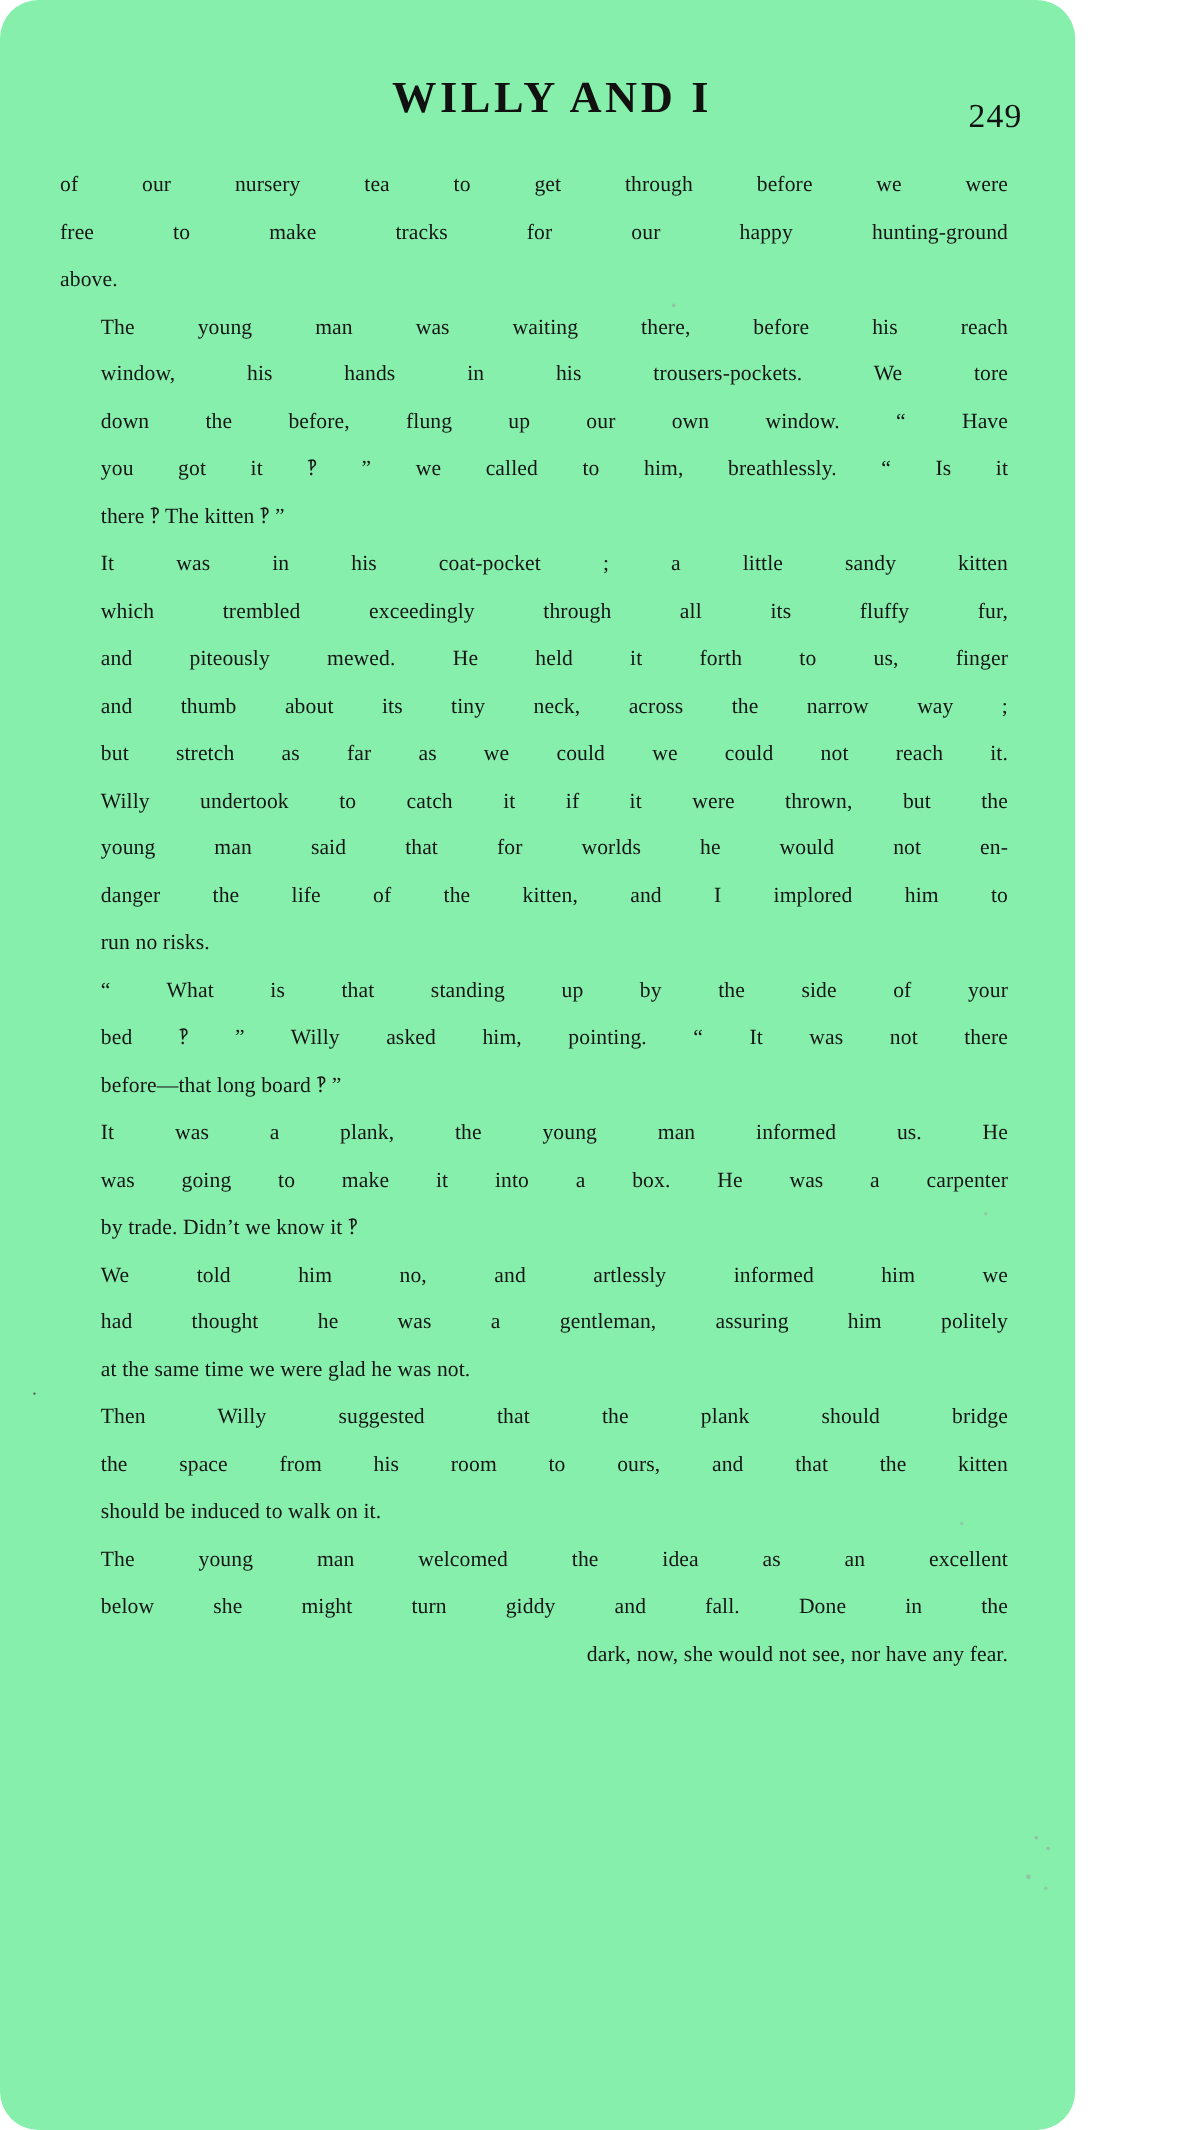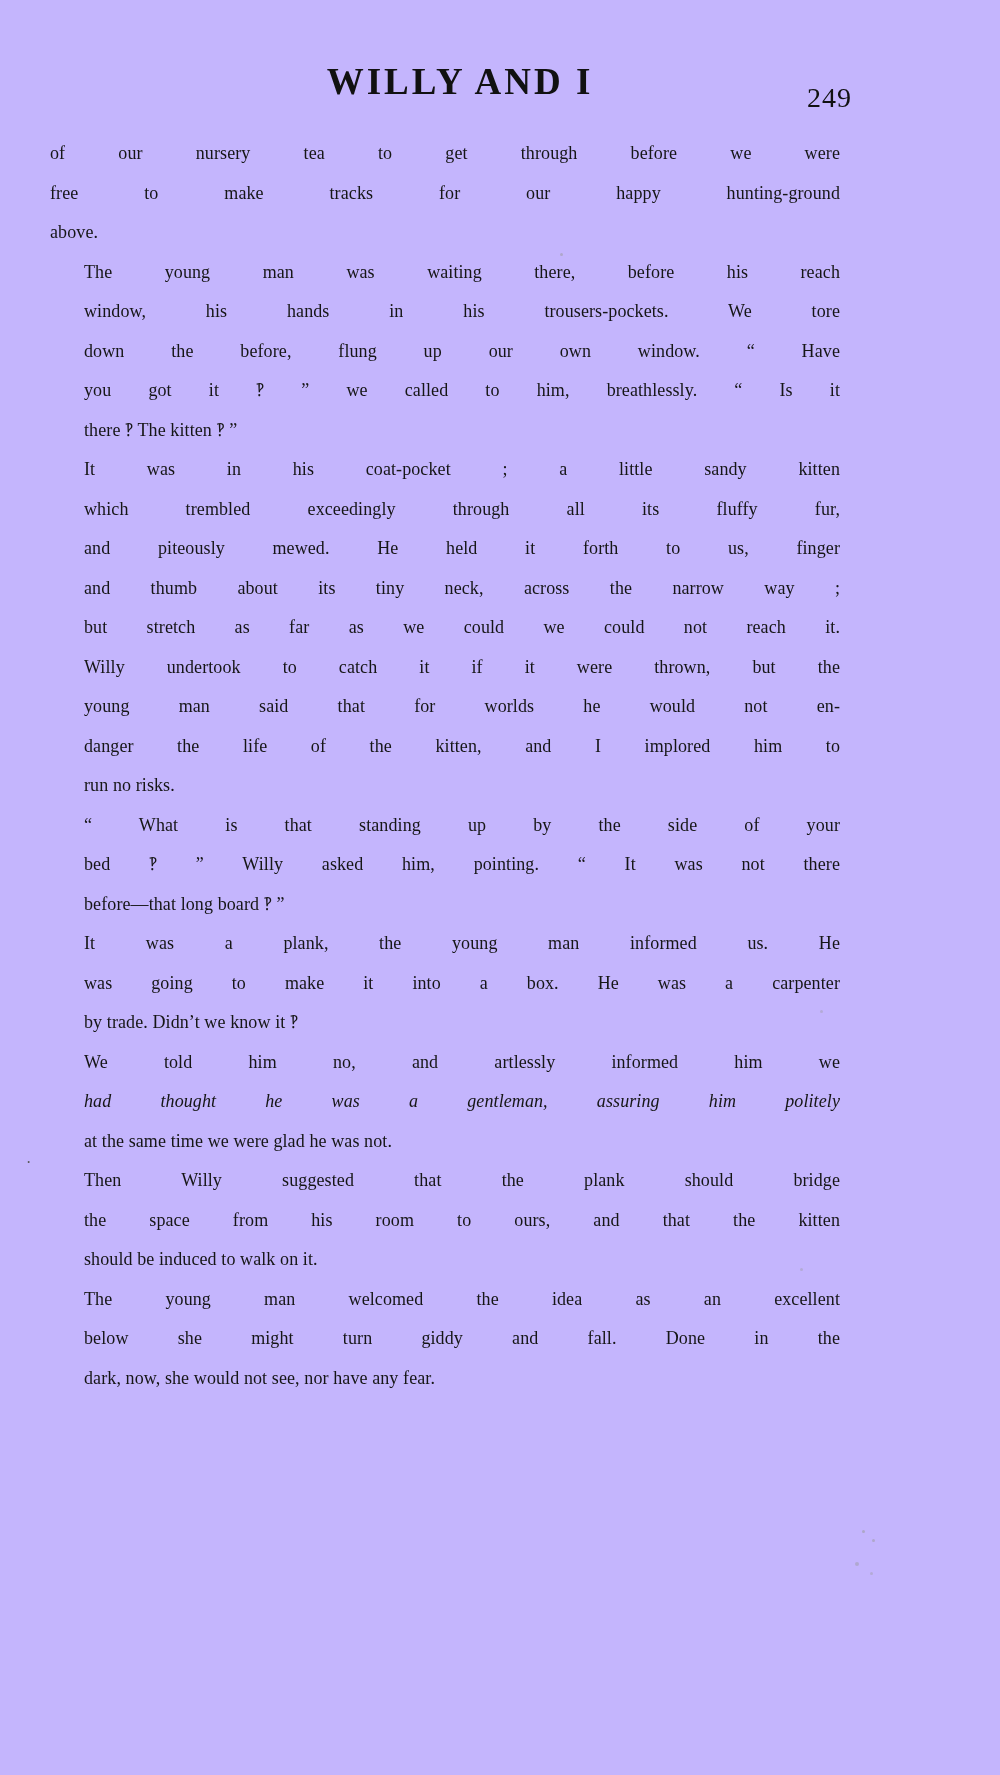--- a/index.html
+++ b/index.html
@@ -10,24 +10,25 @@
   body {
     width: 1000px;
     height: 1775px;
     position: relative;
     font-family: "Liberation Serif", serif;
     color: #1a1a1a;
   }
   .page {
     position: absolute;
     left: 0; top: 0;
-    width: 1000px;
+    width: 896px;
     height: 1775px;
-    background: #c4b5fd;
+    background: #86efac;
     overflow: hidden;
+    border-radius: 32px;
   }
   .page-inner {
     position: absolute;
     left: 50px;
     top: 60px;
     width: 790px;
   }
   .header {
     display: flex;
     align-items: baseline;
@@ -136,32 +137,32 @@
           <span class="line" style="text-align: justify; text-align-last: justify;">bed ‽ ” Willy asked him, pointing.  “ It was not there</span>
           <span class="line" style="text-align: left;">before—that long board ‽ ”</span>
         </p>
         <p class="indent">
           <span class="line" style="text-align: justify; text-align-last: justify; text-indent: 34px;">It was a plank, the young man informed us.  He</span>
           <span class="line" style="text-align: justify; text-align-last: justify;">was going to make it into a box.  He was a carpenter</span>
           <span class="line" style="text-align: left;">by trade.  Didn’t we know it ‽</span>
         </p>
         <p class="indent">
           <span class="line" style="text-align: justify; text-align-last: justify; text-indent: 34px;">We told him no, and artlessly informed him we</span>
-          <span class="line" style="text-align: justify; text-align-last: justify; font-style: italic;">had thought he was a gentleman, assuring him politely</span>
+          <span class="line" style="text-align: justify; text-align-last: justify;">had thought he was a gentleman, assuring him politely</span>
           <span class="line" style="text-align: left;">at the same time we were glad he was not.</span>
         </p>
         <p class="indent">
           <span class="line" style="text-align: justify; text-align-last: justify; text-indent: 34px;">Then Willy suggested that the plank should bridge</span>
           <span class="line" style="text-align: justify; text-align-last: justify;">the space from his room to ours, and that the kitten</span>
           <span class="line" style="text-align: left;">should be induced to walk on it.</span>
         </p>
         <p class="indent">
           <span class="line" style="text-align: justify; text-align-last: justify; text-indent: 34px;">The young man welcomed the idea as an excellent</span>
           <span class="line" style="text-align: justify; text-align-last: justify;">below she might turn giddy and fall.  Done in the</span>
-          <span class="line" style="text-align: left;">dark, now, she would not see, nor have any fear.</span>
+          <span class="line" style="text-align: right;">dark, now, she would not see, nor have any fear.</span>
         </p>
       </div>
 
   </div>
 
   <div class="stray-mark mark-left-dot">·</div>
   <div class="speck speck-a"></div>
   <div class="speck speck-b"></div>
   <div class="speck speck-c"></div>
   <div class="speck speck-d"></div>

